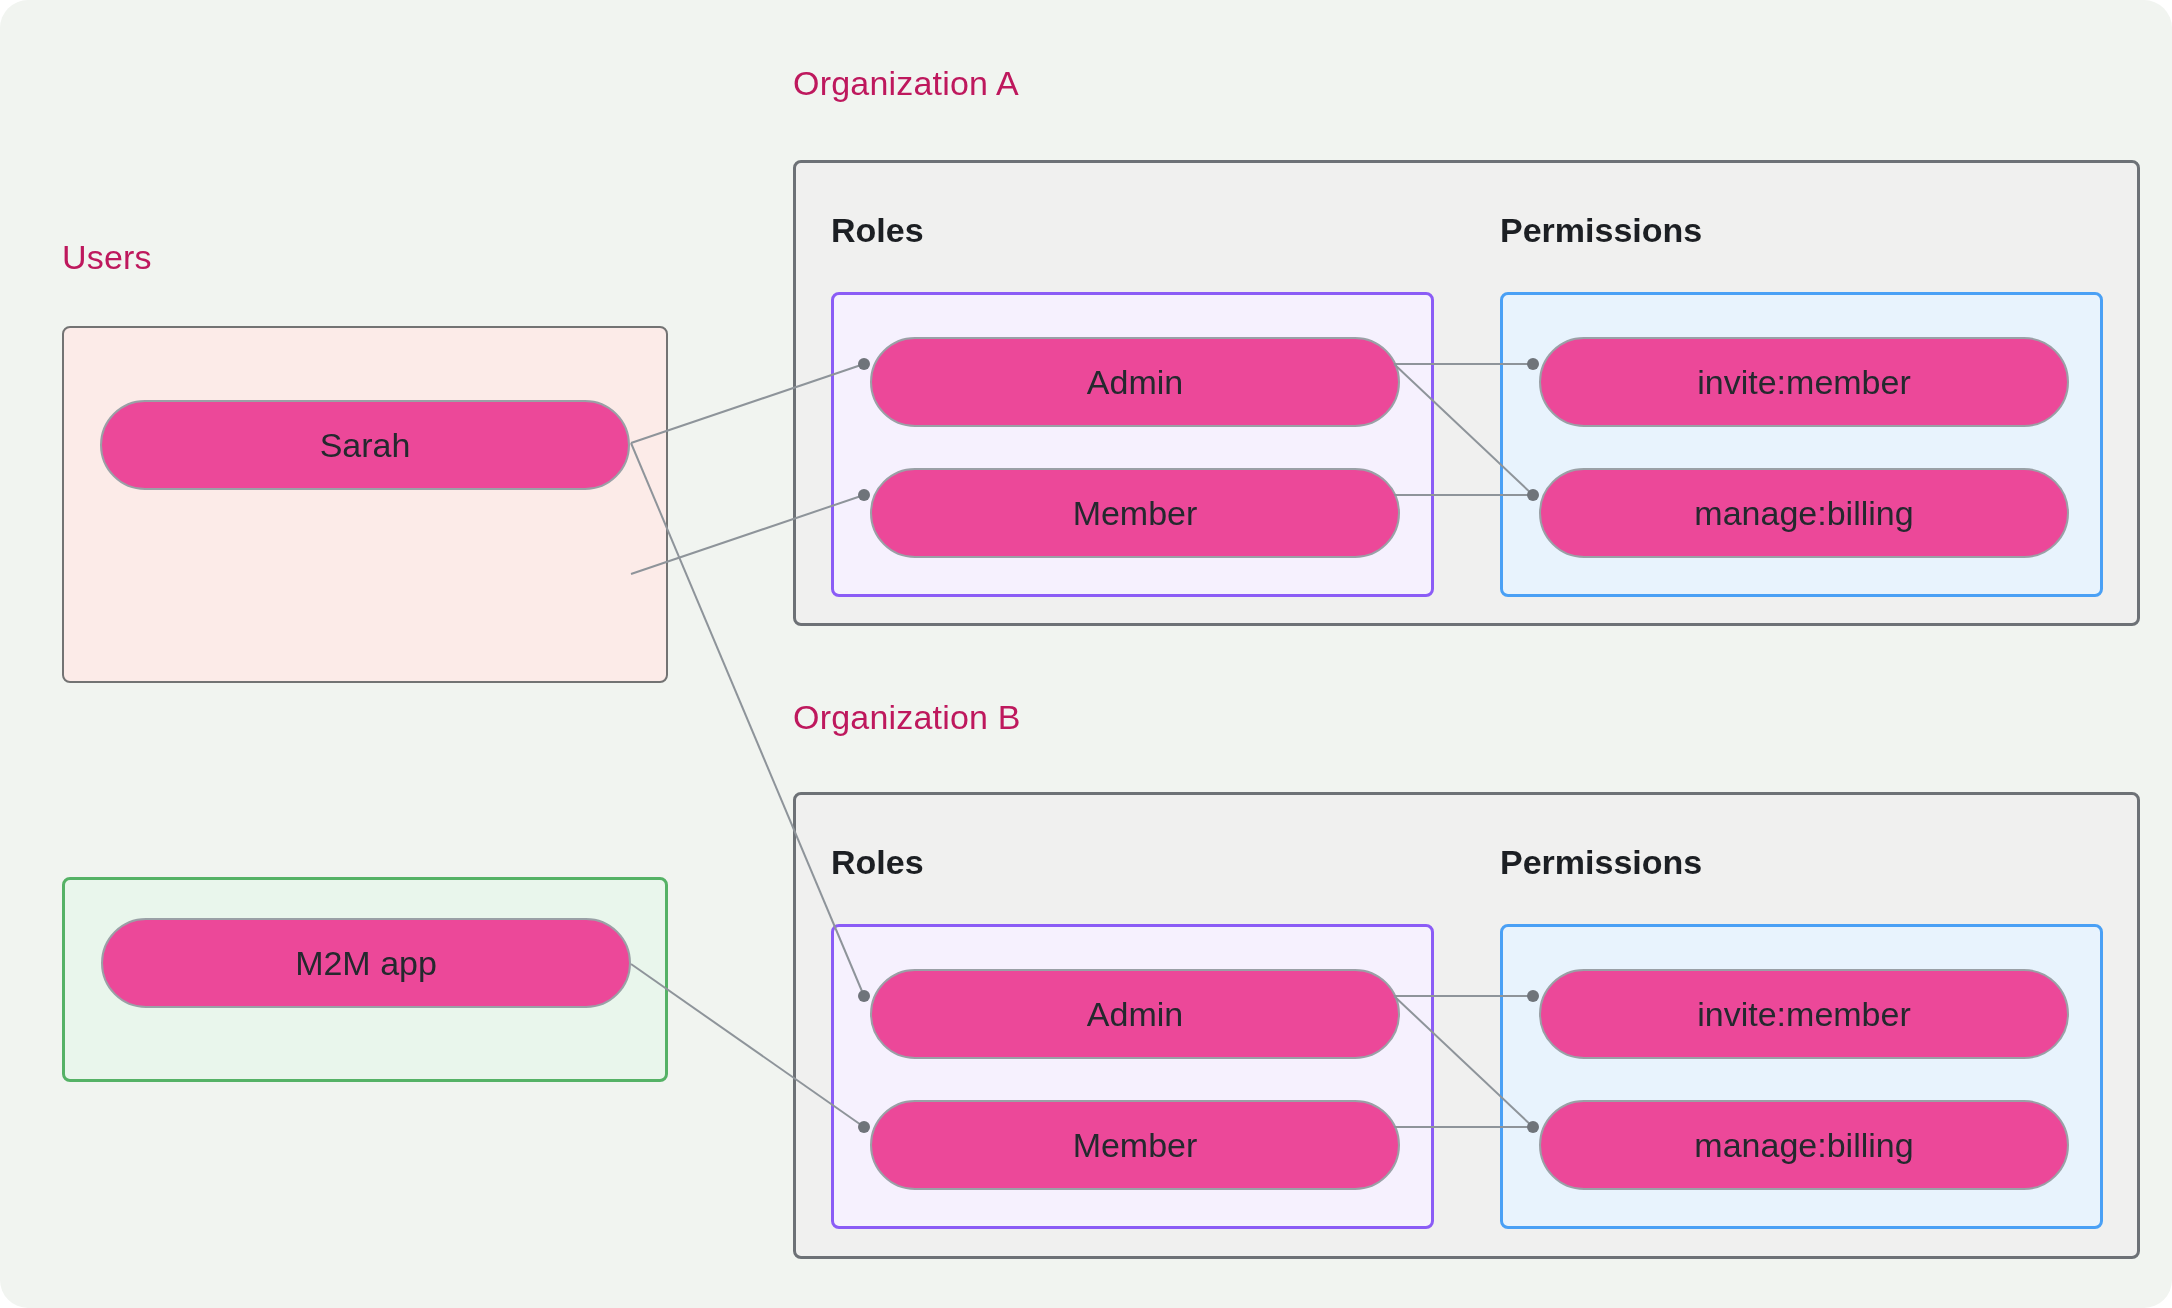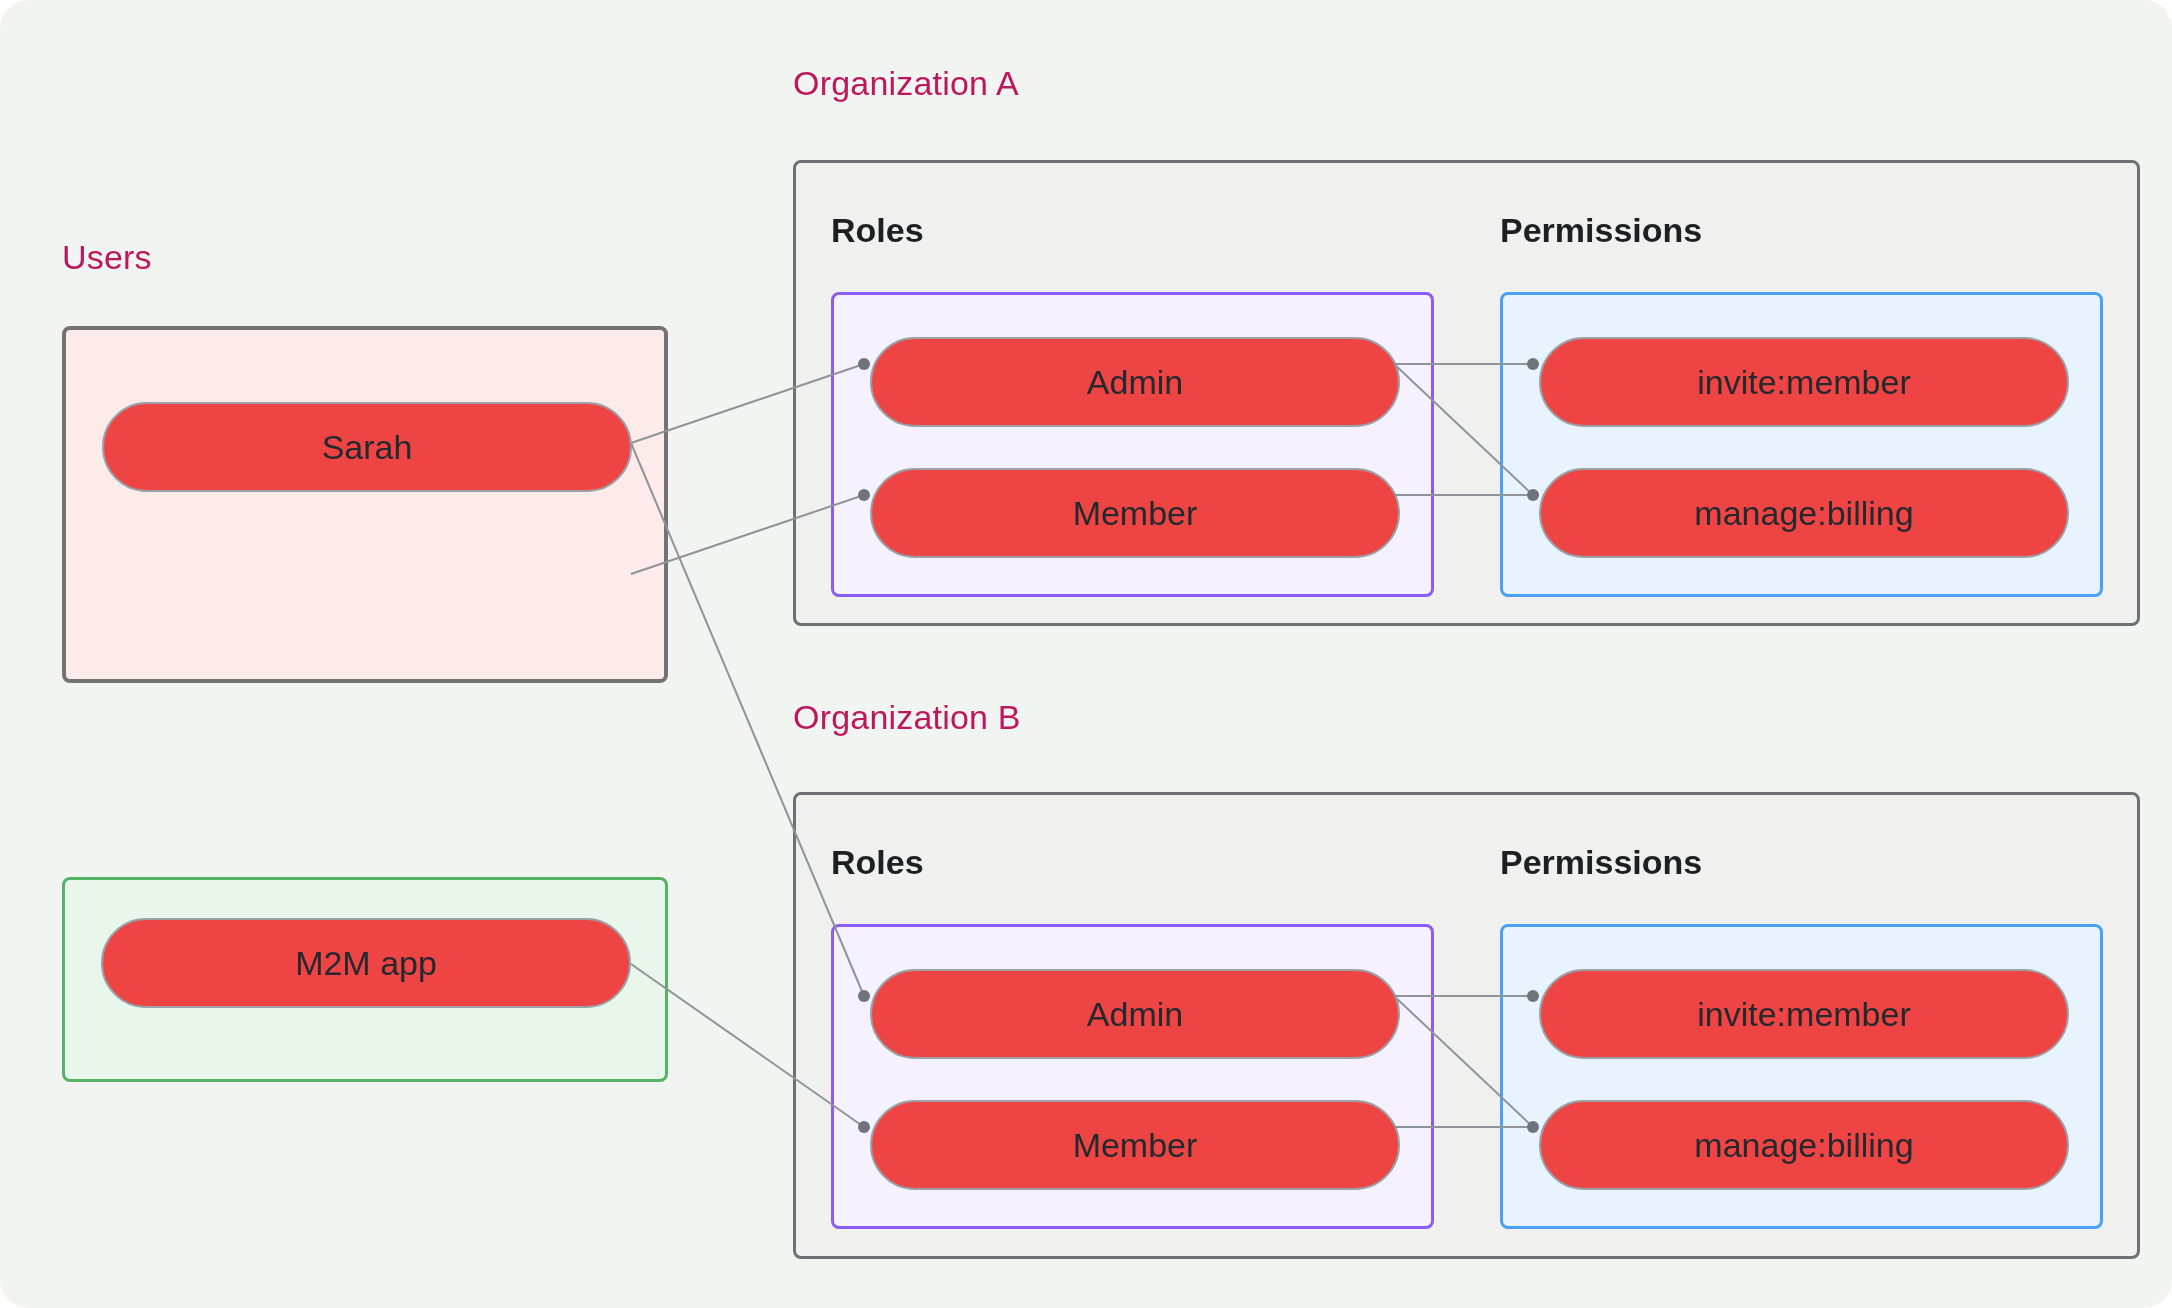--- a/index.html
+++ b/index.html
@@ -35,21 +35,21 @@
   }
   .group-box {
     position: absolute;
     box-sizing: border-box;
     border-radius: 8px;
     z-index: 1;
   }
   .users-box {
     left: 62px; top: 326px;
     width: 606px; height: 357px;
-    border: 4px solid #737373;
+    border: 2px solid #737373;
     background: #fcebe8;
   }
   .m2m-box {
     left: 62px; top: 877px;
     width: 606px; height: 205px;
     border: 3px solid #55b266;
     background: #e9f6ec;
   }
   .org-box {
     position: absolute;
@@ -87,21 +87,21 @@
   }
   .permissions-box {
     left: 704px;
     border: 3px solid #4aa0f5;
     background: #e8f3fd;
   }
   .pill {
     position: absolute;
     box-sizing: border-box;
     width: 530px; height: 90px;
-    background: #ef4444;
+    background: #ec4899;
     border: 2px solid #9aa0a6;
     border-radius: 45px;
     display: flex;
     align-items: center;
     justify-content: center;
     font-size: 34px;
     font-weight: 400;
     color: #24292e;
     z-index: 2;
   }

